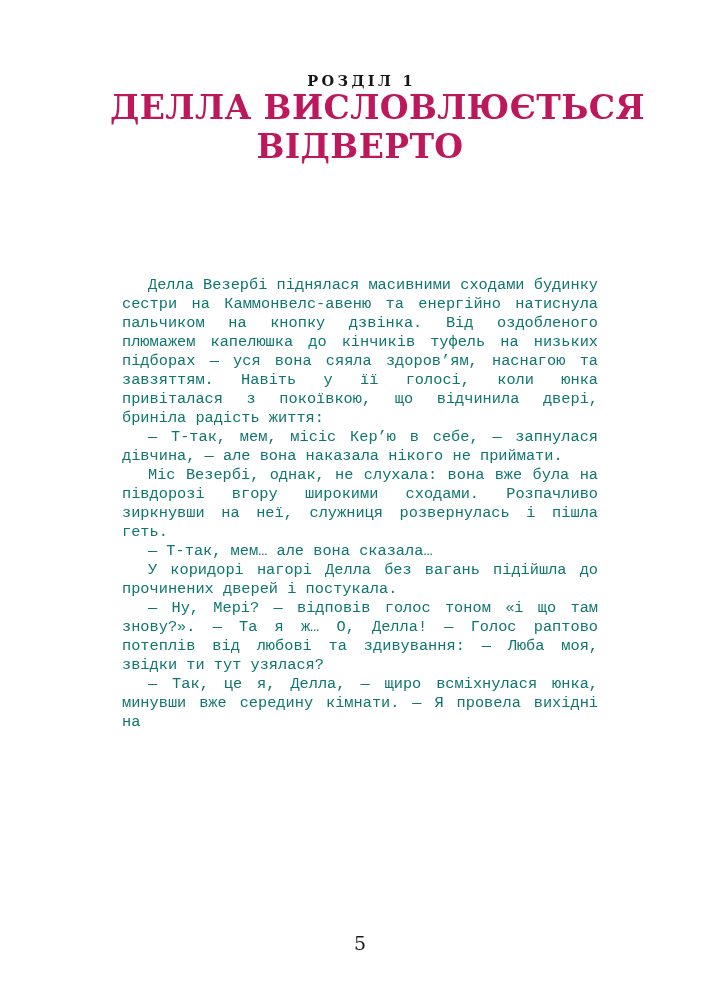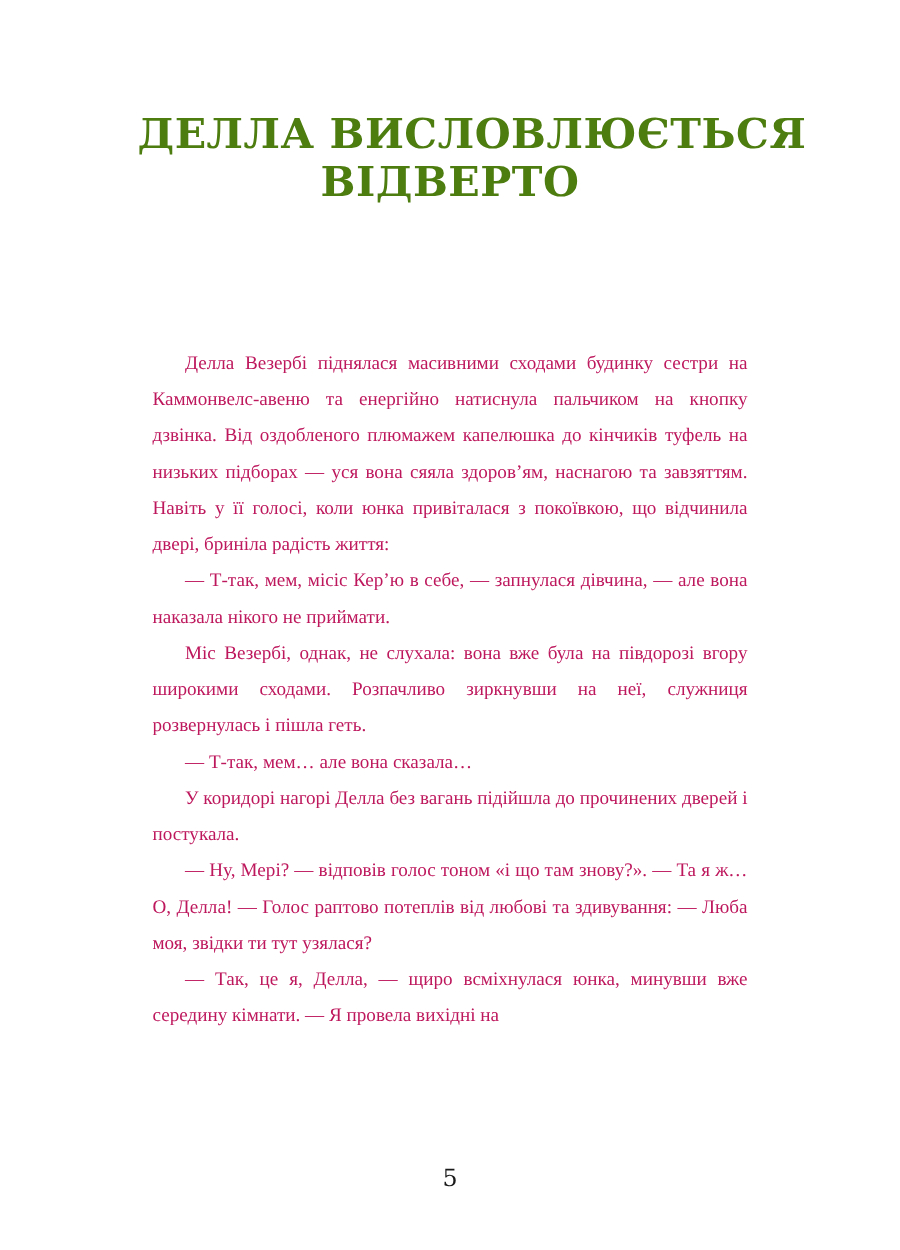--- a/index.html
+++ b/index.html
@@ -36,43 +36,42 @@
   .chapter-label {
     font-family: "DejaVu Serif", serif;
     font-weight: bold;
     font-size: 14.5px;
     letter-spacing: 3.4px;
     color: #151515;
     line-height: 1.2;
     text-indent: 3.4px;
   }
   .chapter-title {
-    margin-top: 16px;
     font-family: "DejaVu Serif", serif;
     font-weight: bold;
     font-size: 33px;
     line-height: 1.18;
     letter-spacing: 0.4px;
-    color: #4d7c0f;
+    color: #be185d;
   }
   .chapter-title .t-line {
     display: block;
     white-space: nowrap;
   }
 
   
   .body-text {
     position: absolute;
     left: 122px;
     top: 276px;
     width: 476px;
-    font-family: Liberation Serif, serif;
+    font-family: Liberation Mono, monospace;
     font-size: 15.3px;
-    line-height: 29px;
-    color: #be185d;
+    line-height: 19px;
+    color: #0f766e;
     text-align: justify;
     text-justify: inter-word;
     hyphens: manual;
   }
   .body-text p {
     margin: 0;
     text-indent: 26px;
     text-align: justify;
   }
 
@@ -88,20 +87,21 @@
     color: #1a1a1a;
     line-height: 1;
   }
 </style>
 </head>
 <body>
 
 <div class="page">
 
   <div class="chapter-head">
+    <div class="chapter-label">РОЗДІЛ 1</div>
     <div class="chapter-title">
       <span class="t-line">ДЕЛЛА ВИСЛОВЛЮЄТЬСЯ</span>
       <span class="t-line">ВІДВЕРТО</span>
     </div>
   </div>
 
   <div class="body-text">
     <p>Делла Везербі піднялася масивними сходами будинку сестри на Каммонвелс-авеню та енергійно натиснула пальчиком на кнопку дзвінка. Від оздобленого плюмажем капелюшка до кінчиків туфель на низьких підборах — уся вона сяяла здоров’ям, наснагою та завзяттям. Навіть у її голосі, коли юнка привіталася з покоївкою, що відчинила двері, бриніла радість життя:</p>
     <p>— Т-так, мем, місіс Кер’ю в себе, — запнулася дівчина, — але вона наказала нікого не приймати.</p>
     <p>Міс Везербі, однак, не слухала: вона вже була на півдорозі вгору широкими сходами. Розпачливо зиркнувши на неї, служниця розвернулась і пішла геть.</p>

